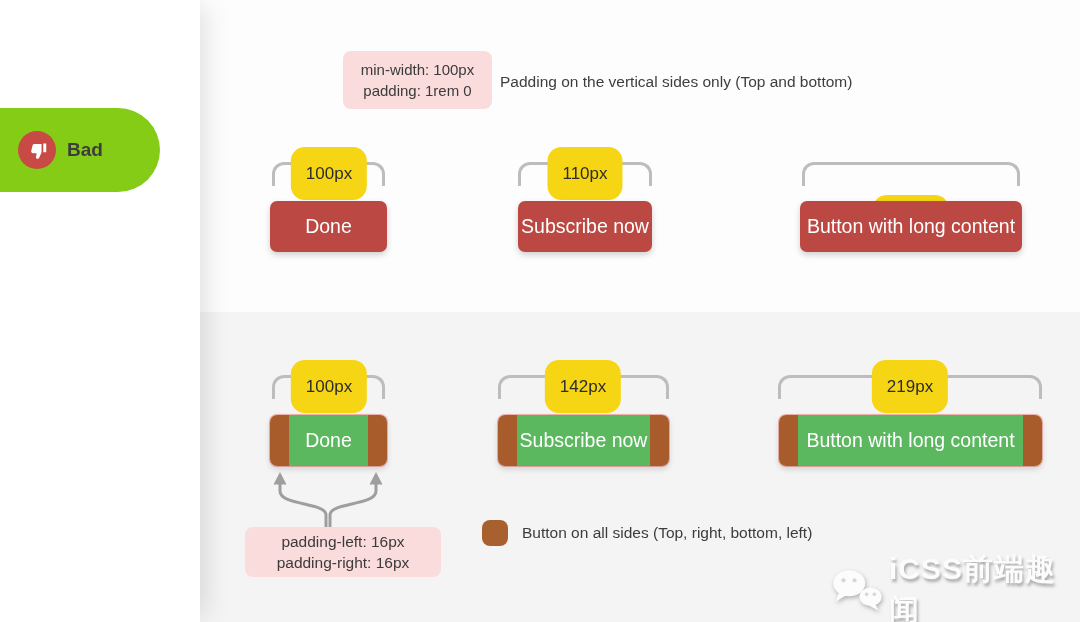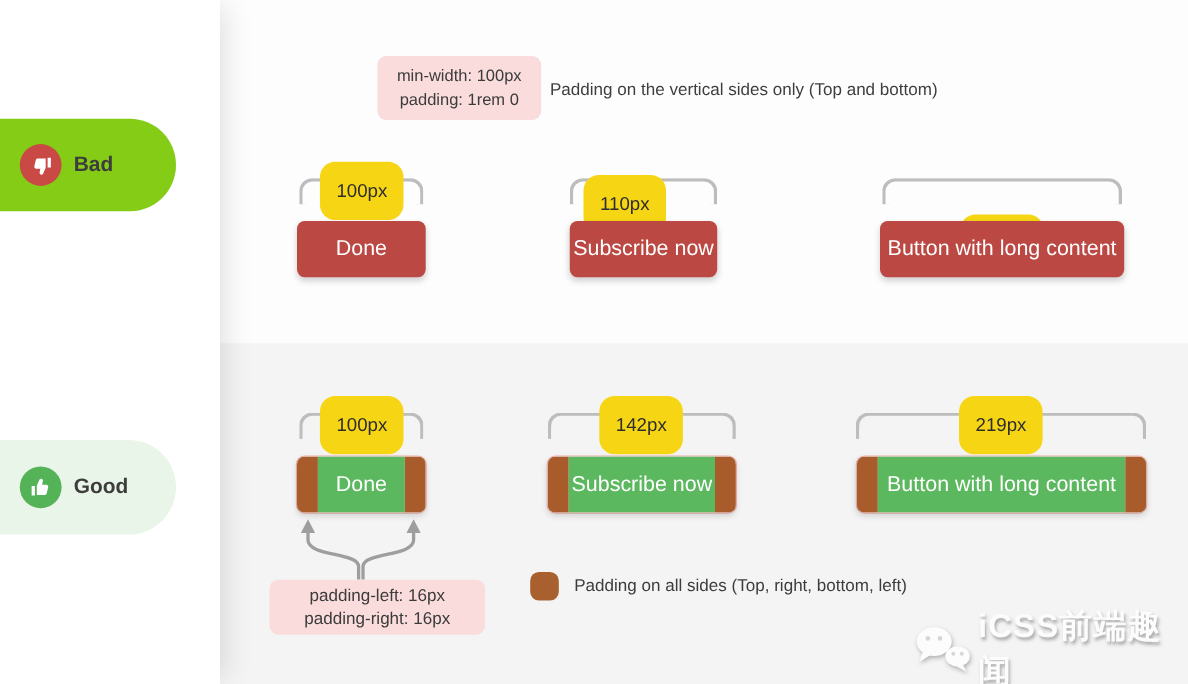--- a/index.html
+++ b/index.html
@@ -70,42 +70,34 @@
 
   <div class="badge badge-bad">
     <span class="circle circle-bad">
       <svg width="21" height="21" viewBox="0 0 24 24" style="transform:rotate(180deg)">
         <path d="M2 10h3.4v10H2zM7.4 19.4h8.1c1.1 0 2-.7 2.2-1.8l1.5-6.3c.3-1.3-.7-2.5-2-2.5h-4.3l.8-3.8c.2-1-.3-2-1.2-2.4-.8-.4-1.8-.1-2.3.7L7.4 9.6z" fill="#ffffff"></path>
       </svg>
     </span>
     <span class="blabel">Bad</span>
   </div>
 
-  <div class="badge badge-good">
-    <span class="circle circle-good">
-      <svg width="21" height="21" viewBox="0 0 24 24">
-        <path d="M2 10h3.4v10H2zM7.4 19.4h8.1c1.1 0 2-.7 2.2-1.8l1.5-6.3c.3-1.3-.7-2.5-2-2.5h-4.3l.8-3.8c.2-1-.3-2-1.2-2.4-.8-.4-1.8-.1-2.3.7L7.4 9.6z" fill="#ffffff"></path>
-      </svg>
-    </span>
-    <span class="blabel">Good</span>
-  </div>
 
   <div class="note note-top">
     <span>min-width: 100px</span>
     <span>padding: 1rem 0</span>
   </div>
 
   <div class="caption-top">Padding on the vertical sides only (Top and bottom)</div>
 
   <div class="bracket" style="left:272px;top:162px;width:113px;"></div>
   <div class="bracket" style="left:518px;top:162px;width:134px;"></div>
   <div class="bracket" style="left:802px;top:162px;width:218px;"></div>
 
   <div class="tag" style="left:329px;top:147px;">100px</div>
-  <div class="tag" style="left:568px;top:147px;margin-top:12px;">110px</div>
+  <div class="tag" style="left:585px;top:147px;">110px</div>
   <div class="tag" style="left:911px;top:147px;margin-top:48px;">187px</div>
 
   <div class="btn-bad" style="left:270px;top:201px;width:117px;">Done</div>
   <div class="btn-bad" style="left:518px;top:201px;width:134px;">Subscribe now</div>
   <div class="btn-bad" style="left:800px;top:201px;width:222px;">Button with long content</div>
 
   <div class="bracket" style="left:272px;top:375px;width:113px;"></div>
   <div class="bracket" style="left:498px;top:375px;width:171px;"></div>
   <div class="bracket" style="left:778px;top:375px;width:264px;"></div>
 
@@ -136,21 +128,21 @@
     <path d="M108 1 L101.5 13.5 H114.5 Z" fill="#9e9e9e"></path>
   </svg>
 
   <div class="note note-bottom">
     <span>padding-left: 16px</span>
     <span>padding-right: 16px</span>
   </div>
 
   <div class="legend">
     <span class="swatch"></span>
-    <span class="ltext">Padding on all sides (Top, right, bottom, left)</span>
+    <span class="ltext">Button on all sides (Top, right, bottom, left)</span>
   </div>
 
   <div class="watermark">
     <svg class="wicon" width="56" height="48" viewBox="0 0 56 48">
       <g fill="#fcfcfc">
         <ellipse cx="20" cy="17" rx="16.5" ry="13.5"></ellipse>
         <path d="M9 27 L6 36 L17 29.5 Z"></path>
         <ellipse cx="42" cy="31" rx="11.5" ry="9.5"></ellipse>
         <path d="M47 38.5 L50.5 45.5 L41 40.5 Z"></path>
       </g>

